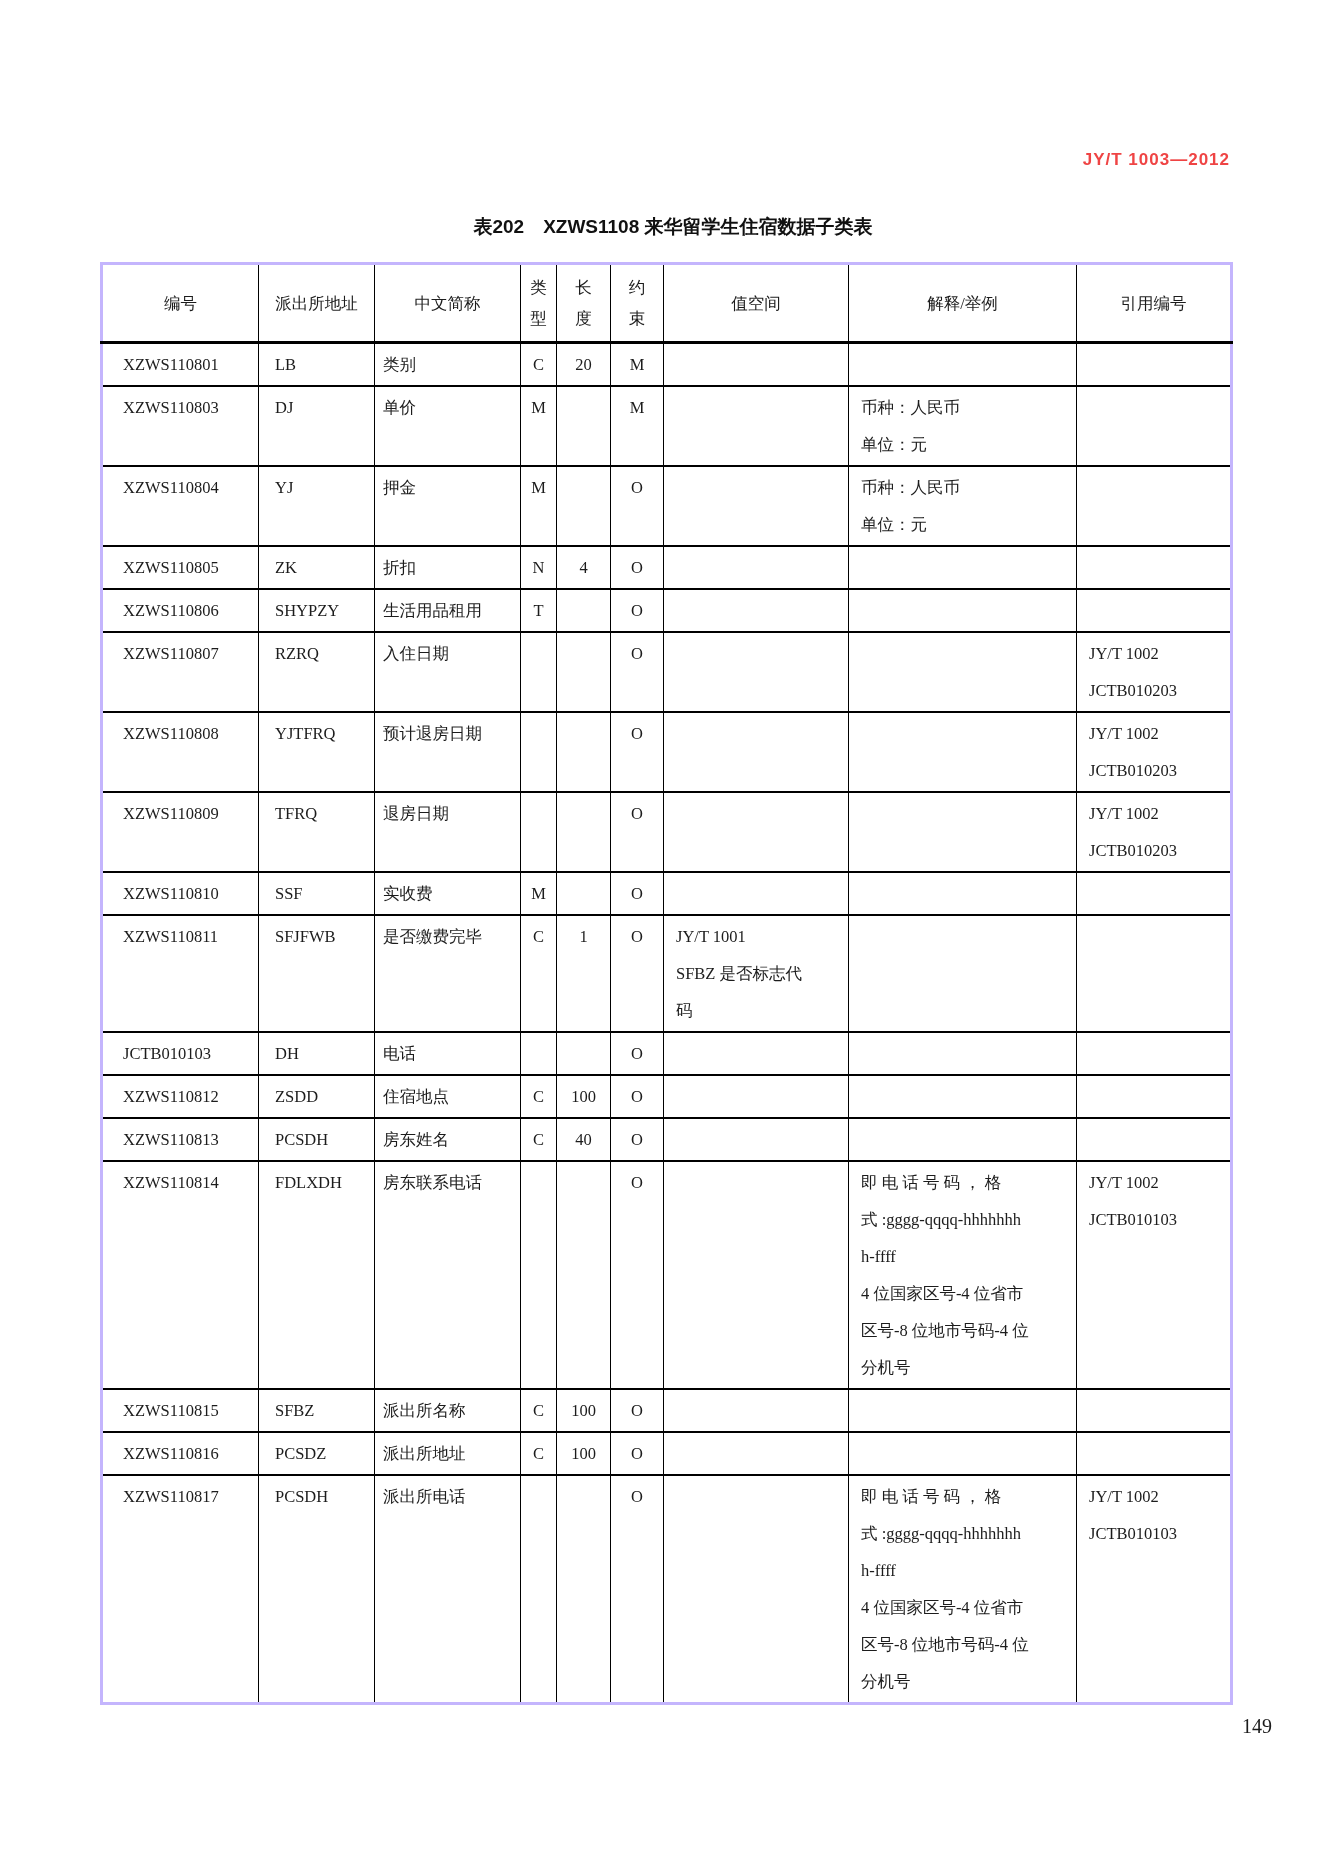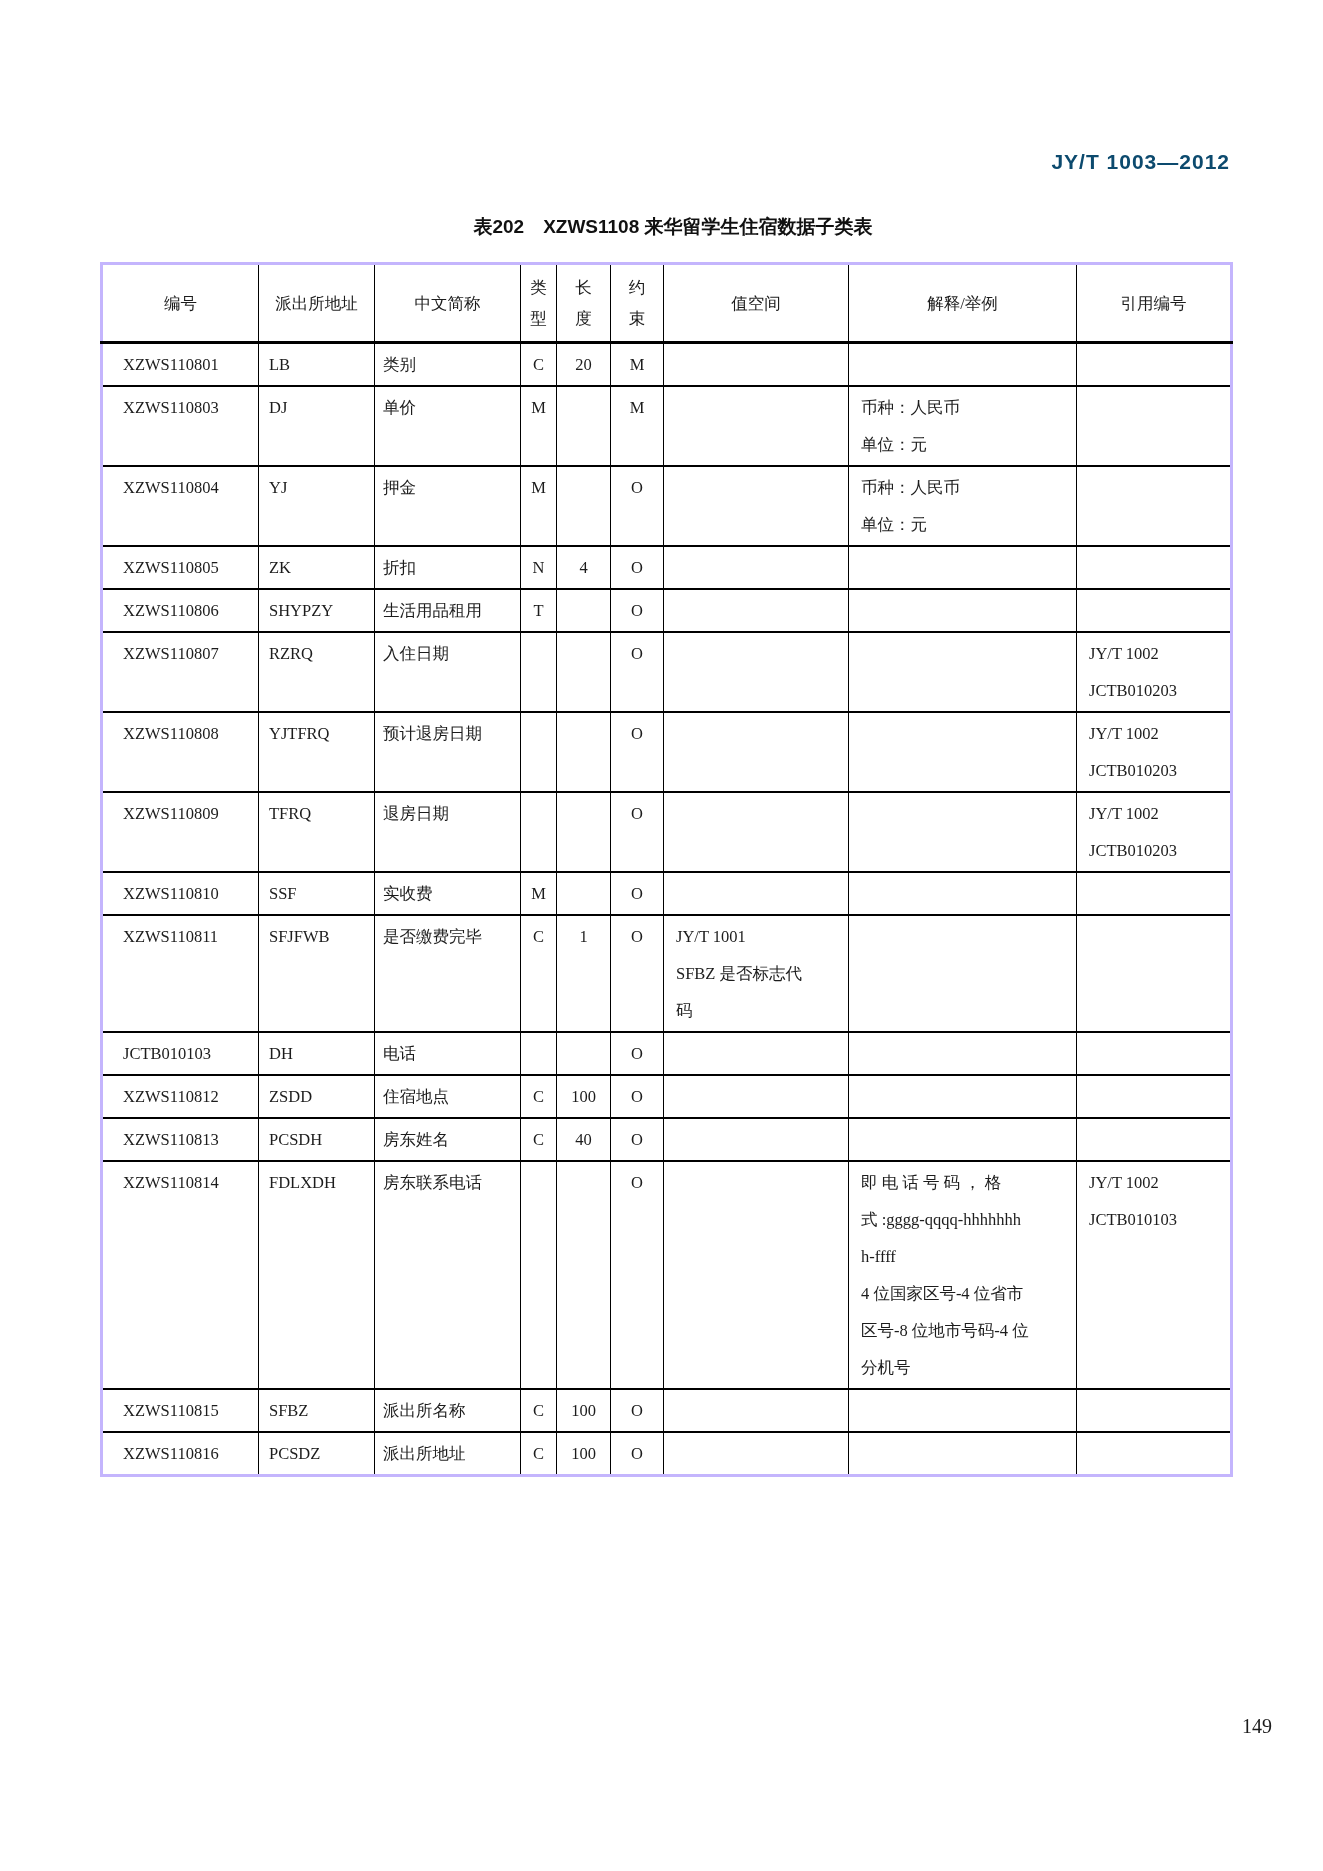--- a/index.html
+++ b/index.html
@@ -17,23 +17,23 @@
     overflow: hidden;
   }
   .doc-header {
     position: absolute;
     top: 150px;
     left: 100px;
     width: 1130px;
     text-align: right;
     font-family: "Liberation Sans", "DejaVu Sans", sans-serif;
     font-weight: bold;
-    font-size: 21px;
+    font-size: 17px;
     letter-spacing: 1px;
-    color: #0c4a6e;
+    color: #ef4444;
   }
   .table-title {
     position: absolute;
     top: 214px;
     left: 108px;
     width: 1130px;
     text-align: center;
     font-family: "Liberation Sans", "DejaVu Sans", sans-serif;
     font-weight: bold;
     font-size: 19px;
@@ -63,21 +63,21 @@
     height: 72px;
     line-height: 31px;
     padding: 2px 0;
   }
   .data-table td {
     vertical-align: top;
     line-height: 37px;
     padding: 2px 12px;
   }
   td.c-id   { padding-left: 20px; }
-  td.c-name { padding-left: 10px; }
+  td.c-name { padding-left: 16px; }
   td.c-cn   { padding-left: 8px;  }
   td.c-type, td.c-len, td.c-con {
     text-align: center;
     padding-left: 2px;
     padding-right: 2px;
   }
   .page-number {
     position: absolute;
     top: 1715px;
     left: 100px;
@@ -309,18 +309,35 @@
     <td class="c-id">XZWS110816</td>
     <td class="c-name">PCSDZ</td>
     <td class="c-cn">派出所地址</td>
     <td class="c-type">C</td>
     <td class="c-len">100</td>
     <td class="c-con">O</td>
     <td class="c-vs"></td>
     <td class="c-ex"></td>
     <td class="c-ref"></td>
   </tr>
+        <tr>
+    <td class="c-id">XZWS110817</td>
+    <td class="c-name">PCSDH</td>
+    <td class="c-cn">派出所电话</td>
+    <td class="c-type"></td>
+    <td class="c-len"></td>
+    <td class="c-con">O</td>
+    <td class="c-vs"></td>
+    <td class="c-ex">即 电 话 号 码 ， 格
+式 :gggg-qqqq-hhhhhhh
+h-ffff
+4 位国家区号-4 位省市
+区号-8 位地市号码-4 位
+分机号</td>
+    <td class="c-ref">JY/T 1002
+JCTB010103</td>
+  </tr>
       </tbody>
   </table>
 
   <div class="page-number">149</div>
 
 </div>
 
 </body></html>

